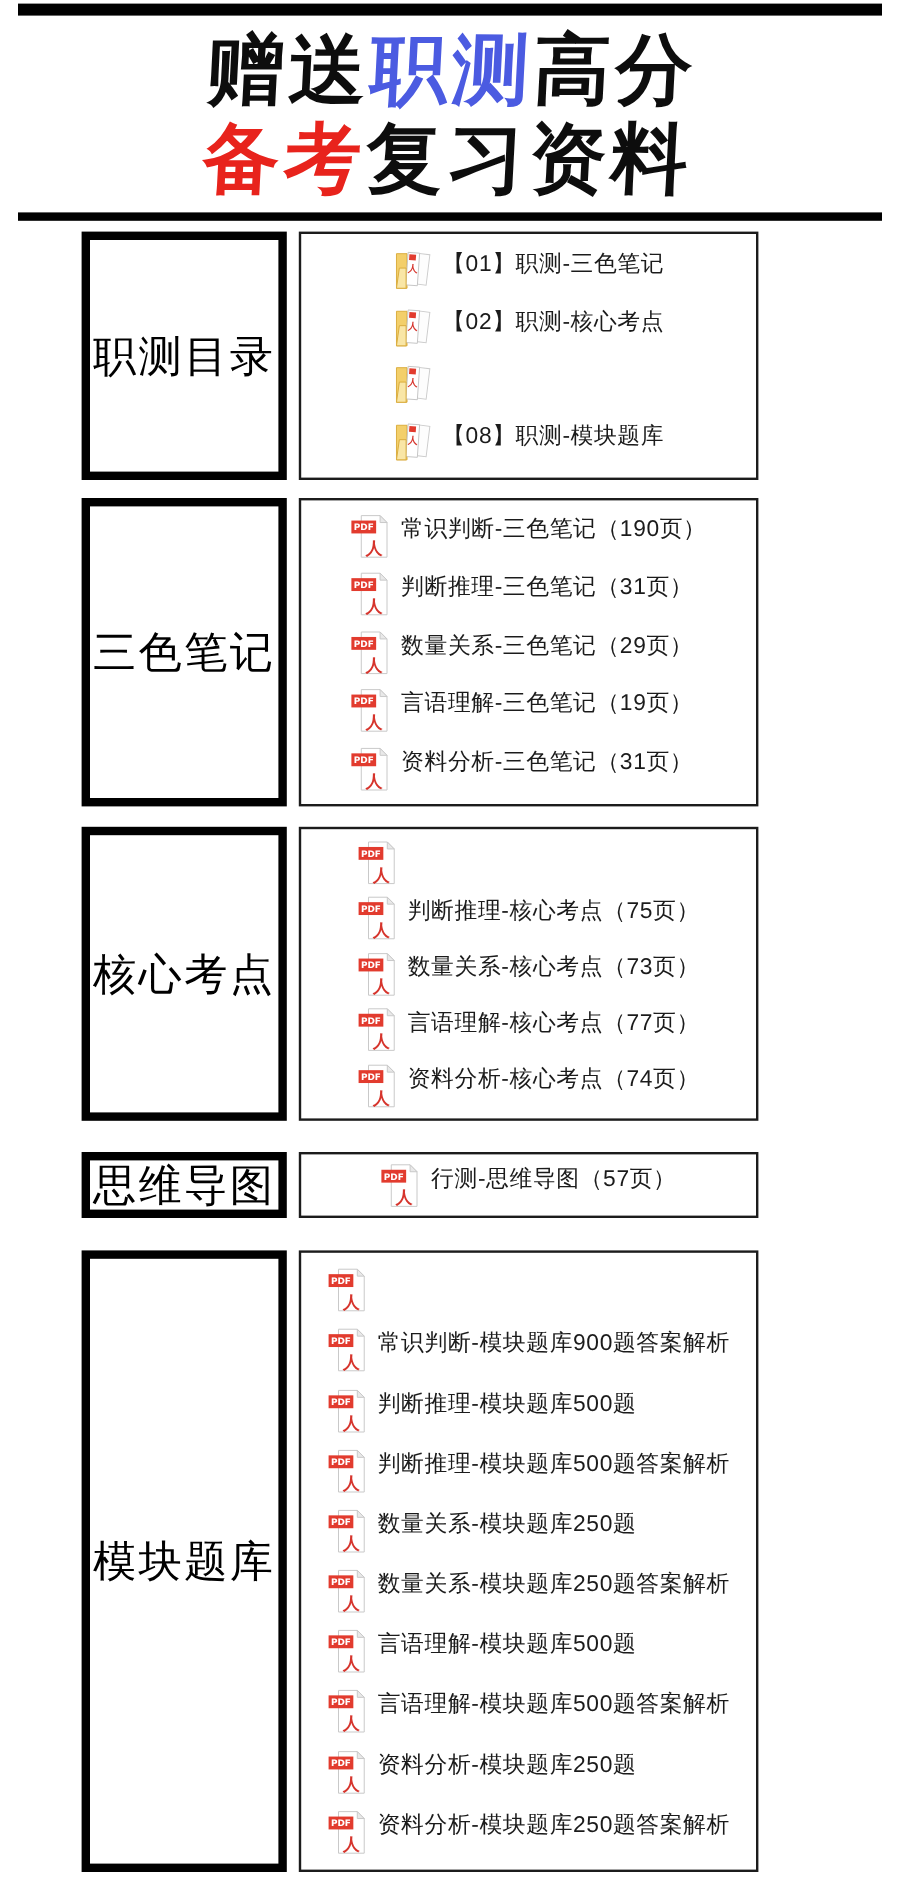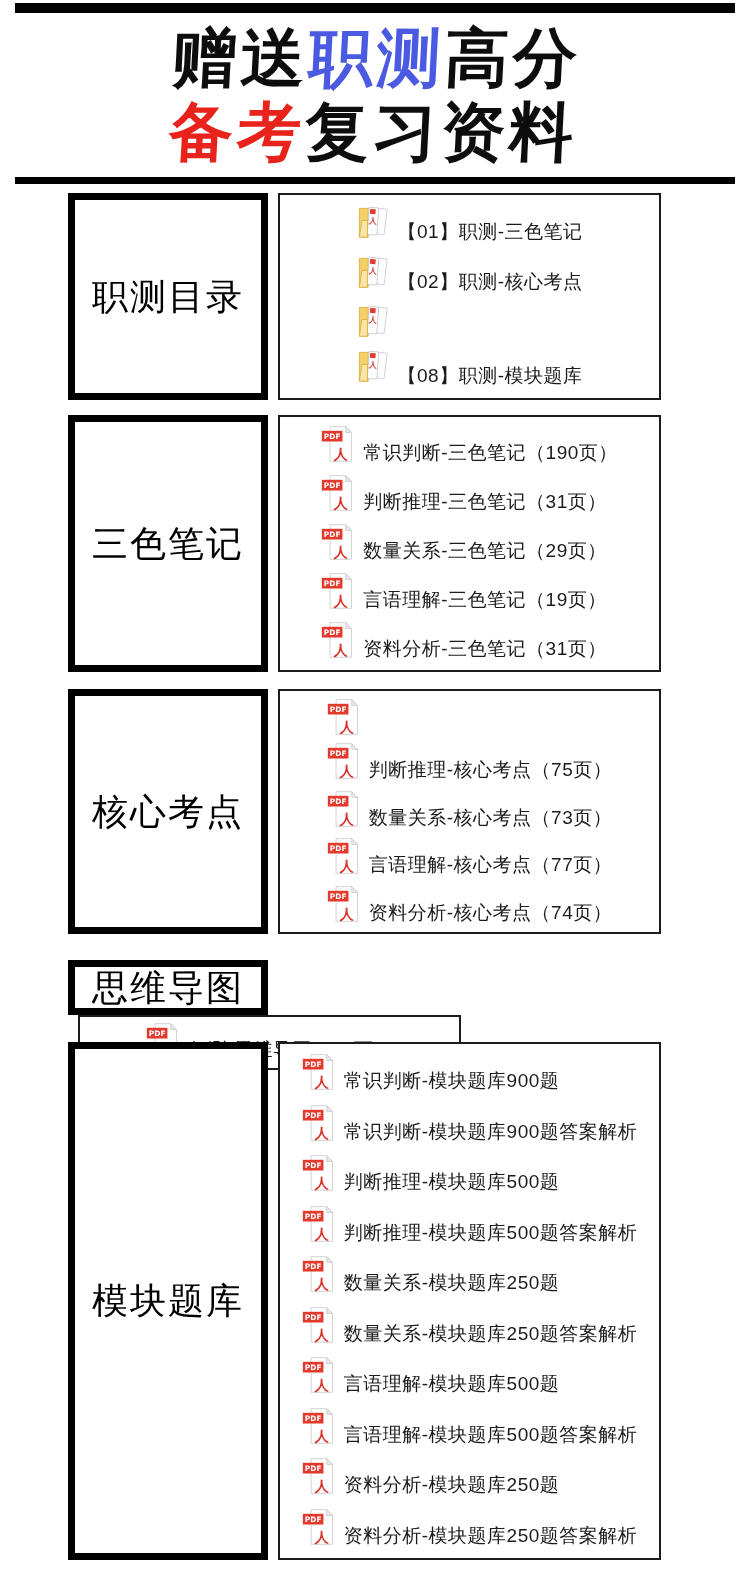--- a/index.html
+++ b/index.html
@@ -21,25 +21,25 @@
   .c-blue { color: #4b5be1; }
   .c-red  { color: #e8231c; }
   .divider { height: 7px; background:#000; margin: 8px 15px 0; }
 
   
   .sections { margin-top: 9px; }
   .section { display:flex; margin-left: 68px; }
   .sec0 { height:207px; margin-bottom:15px; }
   .sec1 { height:257px; margin-bottom:17px; }
   .sec2 { height:245px; margin-bottom:26px; }
-  .sec3 { height:55px;  margin-bottom:27px;flex-direction:column; }
+  .sec3 { height:55px;  margin-bottom:27px; }
   .sec4 { height:518px; }
 
   .lbox {
-    width: 200px; height: 100%;
+    width: 171px; height: 100%;
     border: 7px solid #000; background:#fff;
     display:flex; align-items:center; justify-content:center;
     flex: none; overflow:hidden;
   }
   .lbox .label {
     font-family: "Liberation Serif", "DejaVu Serif", serif;
     font-size: 36px; line-height: 1; letter-spacing: 2px; color:#000;
     white-space: nowrap;
   }
   .rbox {
@@ -49,21 +49,21 @@
   }
   .list {
     width: fit-content; margin: 0 auto; height: 100%;
     display:flex; flex-direction:column; justify-content:space-evenly;
     align-items:flex-start;
   }
   .item { display:flex; align-items:flex-start; }
   .icon-wrap { flex:none; }
   .icon-wrap svg { display:block; }
   .item-text {
-    font-size: 19px; color:#1b1b1b; margin-left: 9px; margin-top: 15px;
+    font-size: 19px; color:#1b1b1b; margin-left: 9px; margin-top: 0;
     white-space: nowrap; letter-spacing: 0.5px;
   }
 </style>
 </head>
 <body>
 
 <div class="page">
 
   <div class="topbar"></div>
 
@@ -354,21 +354,20 @@
 
     <span class="icon-wrap">
       <svg width="33" height="38" viewBox="0 0 40 46">
         <path d="M11 2 H30 L37 9 V44 H11 Z" fill="#ffffff" stroke="#c8c8c8" stroke-width="1"></path>
         <path d="M30 2 L37 9 H30 Z" fill="#e9e9e9" stroke="#c8c8c8" stroke-width="1"></path>
         <rect x="1" y="7" width="25" height="13" fill="#e23b2e"></rect>
         <text x="13.5" y="17" text-anchor="middle" font-size="9" font-weight="bold" fill="#ffffff" font-family="&quot;DejaVu Sans&quot;, sans-serif">PDF</text>
         <text x="24" y="41" text-anchor="middle" font-size="17" fill="#d6342c" font-weight="bold">人</text>
       </svg>
     </span>
-    <span class="item-text">常识判断-模块题库900题</span>
   </div>
 
   <div class="item">
 
     <span class="icon-wrap">
       <svg width="33" height="38" viewBox="0 0 40 46">
         <path d="M11 2 H30 L37 9 V44 H11 Z" fill="#ffffff" stroke="#c8c8c8" stroke-width="1"></path>
         <path d="M30 2 L37 9 H30 Z" fill="#e9e9e9" stroke="#c8c8c8" stroke-width="1"></path>
         <rect x="1" y="7" width="25" height="13" fill="#e23b2e"></rect>
         <text x="13.5" y="17" text-anchor="middle" font-size="9" font-weight="bold" fill="#ffffff" font-family="&quot;DejaVu Sans&quot;, sans-serif">PDF</text>

